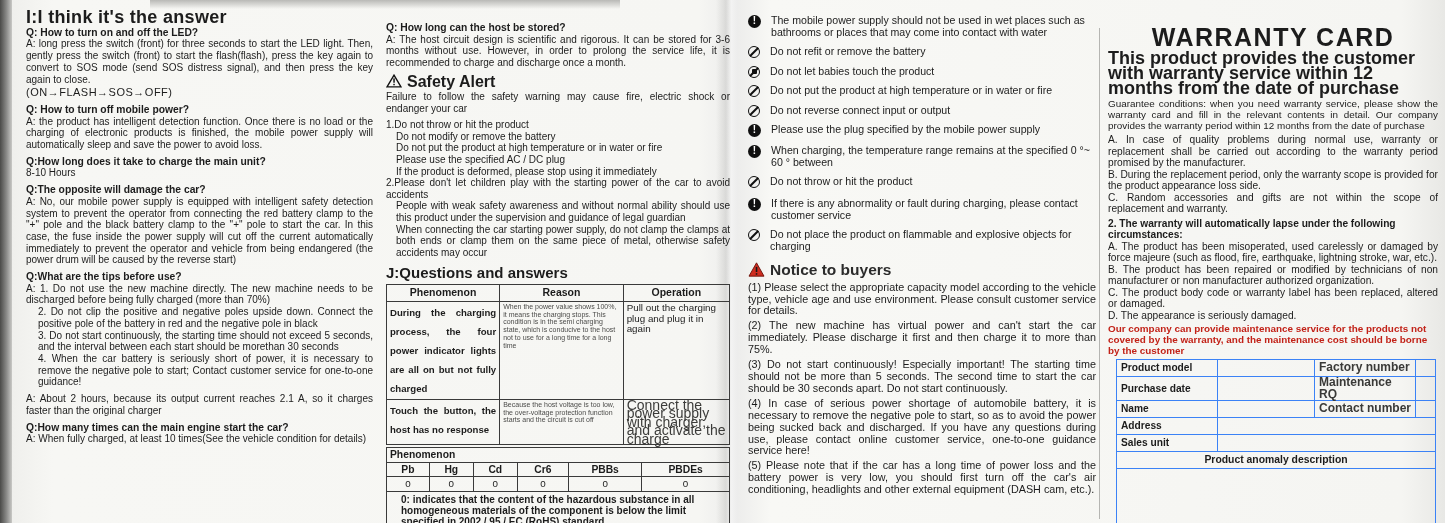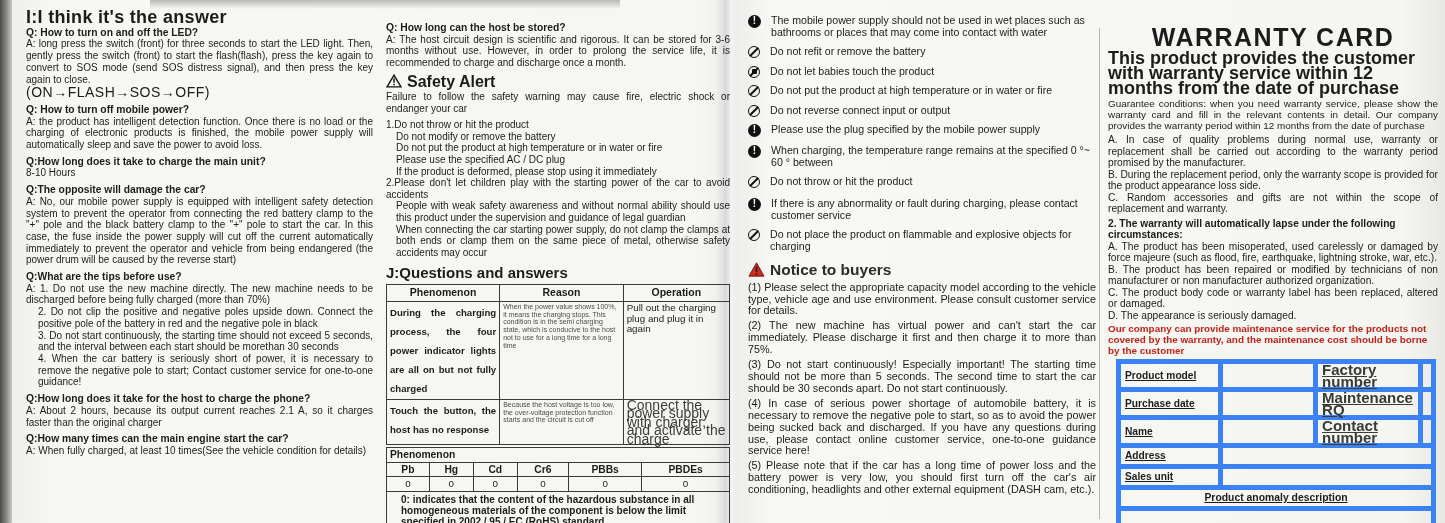--- a/index.html
+++ b/index.html
@@ -25,21 +25,21 @@
   .col{position:absolute;top:0;overflow:hidden;}
   .col1{left:26px;width:347px;height:523px;padding-top:8px;font-size:10px;line-height:11.7px;}
   .col2{left:386px;width:344px;height:523px;padding-top:8px;font-size:10px;line-height:11.6px;}
   .col3{left:748px;width:348px;height:523px;padding-top:14px;font-size:10.6px;line-height:12.3px;}
   .col4{left:1108px;width:330px;height:523px;padding-top:24px;font-size:10.2px;line-height:11.5px;}
 
   .h1{font-size:18px;font-weight:800;letter-spacing:.3px;margin:4px 0 3px;}
   .q{font-weight:700;font-size:10.3px;}
   .qa{margin-bottom:5px;}
   .a{text-align:justify;}
-  .note{margin-top:2px;font-size:14px;letter-spacing:.5px;}
+  .note{margin-top:2px;font-size:11px;letter-spacing:.5px;}
   .tip{padding-left:12px;text-align:justify;}
   .tip0{padding-left:0;text-align:justify;}
 
   .sec-head{display:flex;align-items:center;gap:5px;font-size:16px;font-weight:800;margin:6px 0 2px;}
   .sub{padding-left:10px;text-align:justify;}
   .sub0{padding-left:0;text-align:justify;}
   .jhead{font-size:15px;font-weight:800;margin:7px 0 3px;line-height:16px;}
 
   table{border-collapse:collapse;width:100%;}
   .qat td,.qat th{border:1px solid #3a3a3a;padding:1px 3px;vertical-align:top;}
@@ -73,23 +73,23 @@
     color:#2b2b2b;margin:10px 0 3px;}
   .np{margin-bottom:3px;font-size:10.8px;line-height:11.9px;text-align:justify;}
 
   .w-title{font-size:25px;font-weight:800;letter-spacing:1.5px;text-align:center;margin:0 0 1px;line-height:26px;}
   .w-sub{font-size:18px;font-weight:800;line-height:15px;margin-bottom:2px;}
   .w-guarantee{font-size:9.9px;line-height:11px;text-align:justify;margin-bottom:3px;}
   .w-h{font-weight:700;margin-top:3px;}
   .w-p{text-align:justify;}
   .w-red{color:#c22218;font-weight:700;font-size:9.9px;line-height:11px;margin:2px 0 3px;}
   .wt{margin-left:8px;width:calc(100% - 10px);}
-  .wt td{border:5px solid #3b82f6;height:16px;padding:0 4px;vertical-align:middle;text-decoration:underline;}
+  .wt td{border:1px solid #3b82f6;height:16px;padding:0 4px;vertical-align:middle;}
   .wt .lbl{font-weight:700;font-size:10.2px;width:92px;}
-  .wt .lbl2{font-weight:600;font-size:15px;color:#3a3a38;width:92px;margin-left:44px;}
+  .wt .lbl2{font-weight:600;font-size:12px;color:#3a3a38;width:92px;margin-left:44px;}
   .wt .v1{width:88px;}
   .wt .anom{text-align:center;font-weight:700;font-size:10.4px;}
   .wt .empty-box{height:56px;}
 </style>
 </head>
 <body>
 
 <div class="sheet"></div>
 <div class="top-shade"></div>
 <div class="crease"></div>
@@ -122,21 +122,20 @@
 
   <div class="qa">
     <div class="q">Q:What are the tips before use?</div>
     <div class="tip0">A: 1. Do not use the new machine directly. The new machine needs to be discharged before being fully charged (more than 70%)</div>
     <div class="tip">2. Do not clip the positive and negative poles upside down. Connect the positive pole of the battery in red and the negative pole in black</div>
     <div class="tip">3. Do not start continuously, the starting time should not exceed 5 seconds, and the interval between each start should be morethan 30 seconds</div>
     <div class="tip">4. When the car battery is seriously short of power, it is necessary to remove the negative pole to start; Contact customer service for one-to-one guidance!</div>
   </div>
 
   <div class="qa">
-    <div class="q">Q:How long does it take for the host to charge the phone?</div>
     <div class="a">A: About 2 hours, because its output current reaches 2.1 A, so it charges faster than the original charger</div>
   </div>
 
   <div class="qa">
     <div class="q">Q:How many times can the main engine start the car?</div>
     <div class="a">A: When fully charged, at least 10 times(See the vehicle condition for details)</div>
   </div>
 </div>
 
 <div class="col col2">

